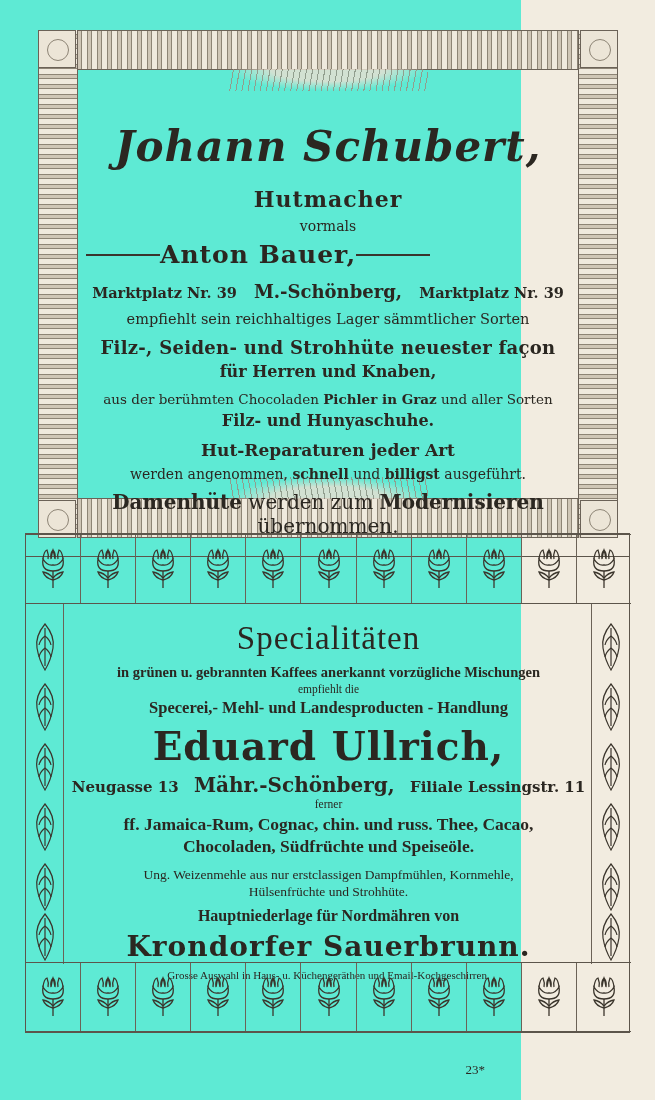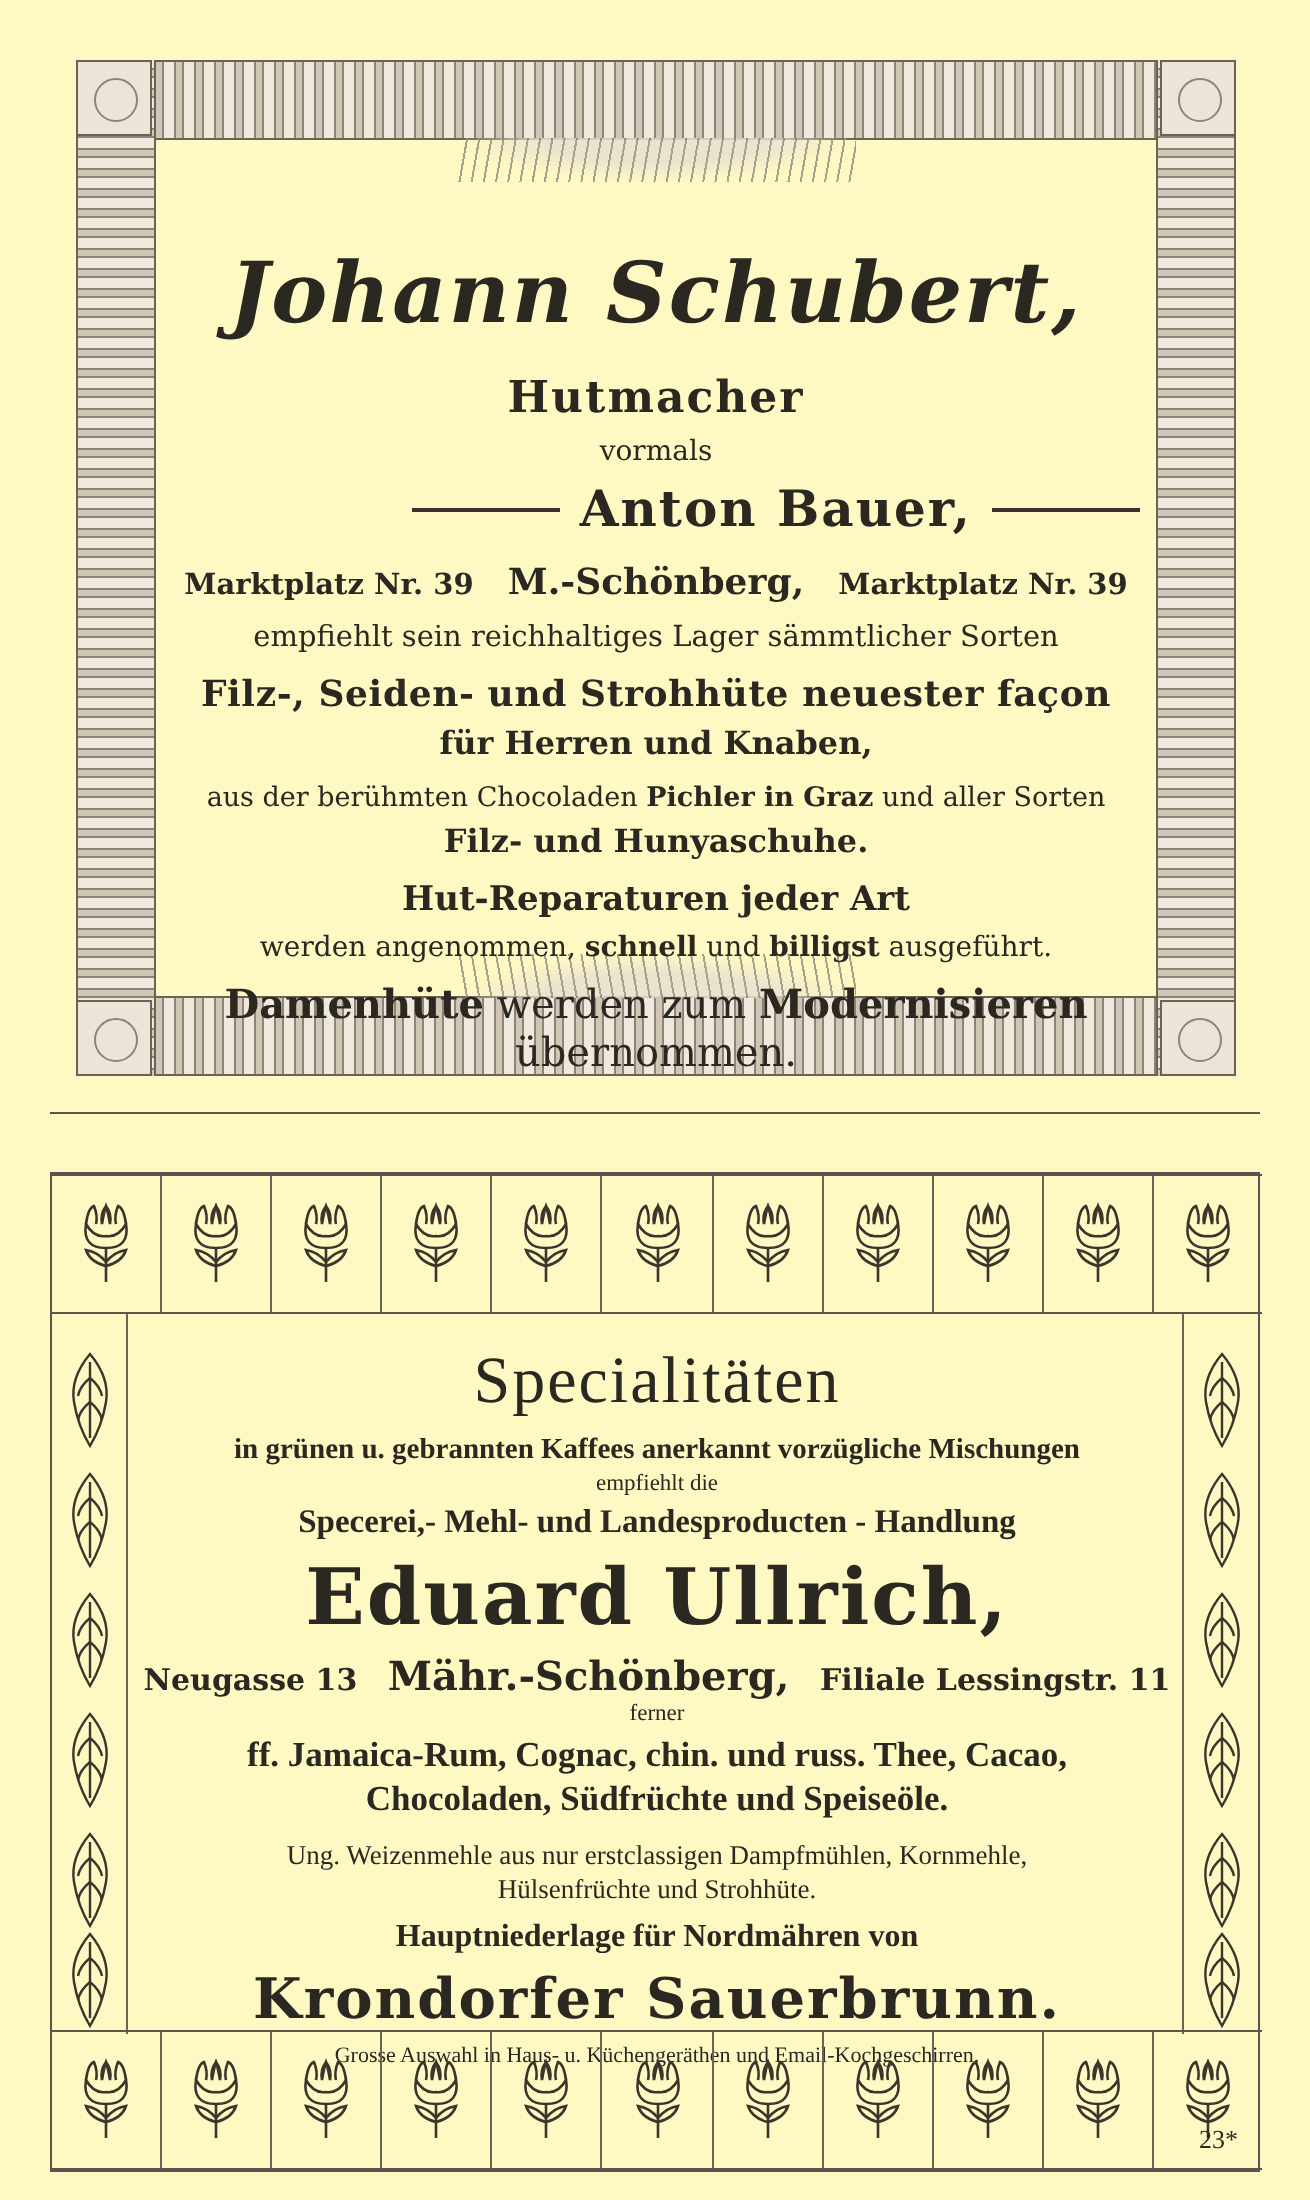--- a/index.html
+++ b/index.html
@@ -9,23 +9,23 @@
   body {
     width: 655px;
     height: 1100px;
     background: #f2ece0;
     font-family: "Liberation Serif", serif;
     color: #2b2721;
     overflow: hidden;
   }
   .page {
     position: relative;
-    width: 655px;
+    width: 521px;
     height: 1100px;
-    background: #fef9c3;
+    background: #5eead4;
   }
 
   
   .ad1 {
     position: absolute;
     left: 38px;
     top: 30px;
     width: 580px;
     height: 508px;
   }
@@ -121,22 +121,21 @@
   }
   .l-vormals {
     font-size: 14px;
     margin-top: 6px;
     font-family: "DejaVu Serif", serif;
   }
   .l-bauer-wrap {
     margin-top: 6px;
     display: flex;
     align-items: center;
-    justify-content: flex-end;
-    gap: 10px;
+    justify-content: flex-start;
   }
   .rule-seg {
     height: 0;
     border-top: 2px solid #3a342c;
     width: 74px;
   }
   .l-bauer {
     font-size: 25px;
     font-weight: bold;
     font-family: "DejaVu Serif", serif;
@@ -210,21 +209,21 @@
     left: 25px;
     top: 556px;
     width: 605px;
     border-top: 1px solid #5c554b;
   }
 
   
   .ad2 {
     position: absolute;
     left: 25px;
-    top: 586px;
+    top: 533px;
     width: 605px;
     height: 500px;
     border: 1px solid #5c554b;
     box-sizing: border-box;
   }
   .tulip-row {
     position: absolute;
     left: 0;
     width: 605px;
     height: 70px;

